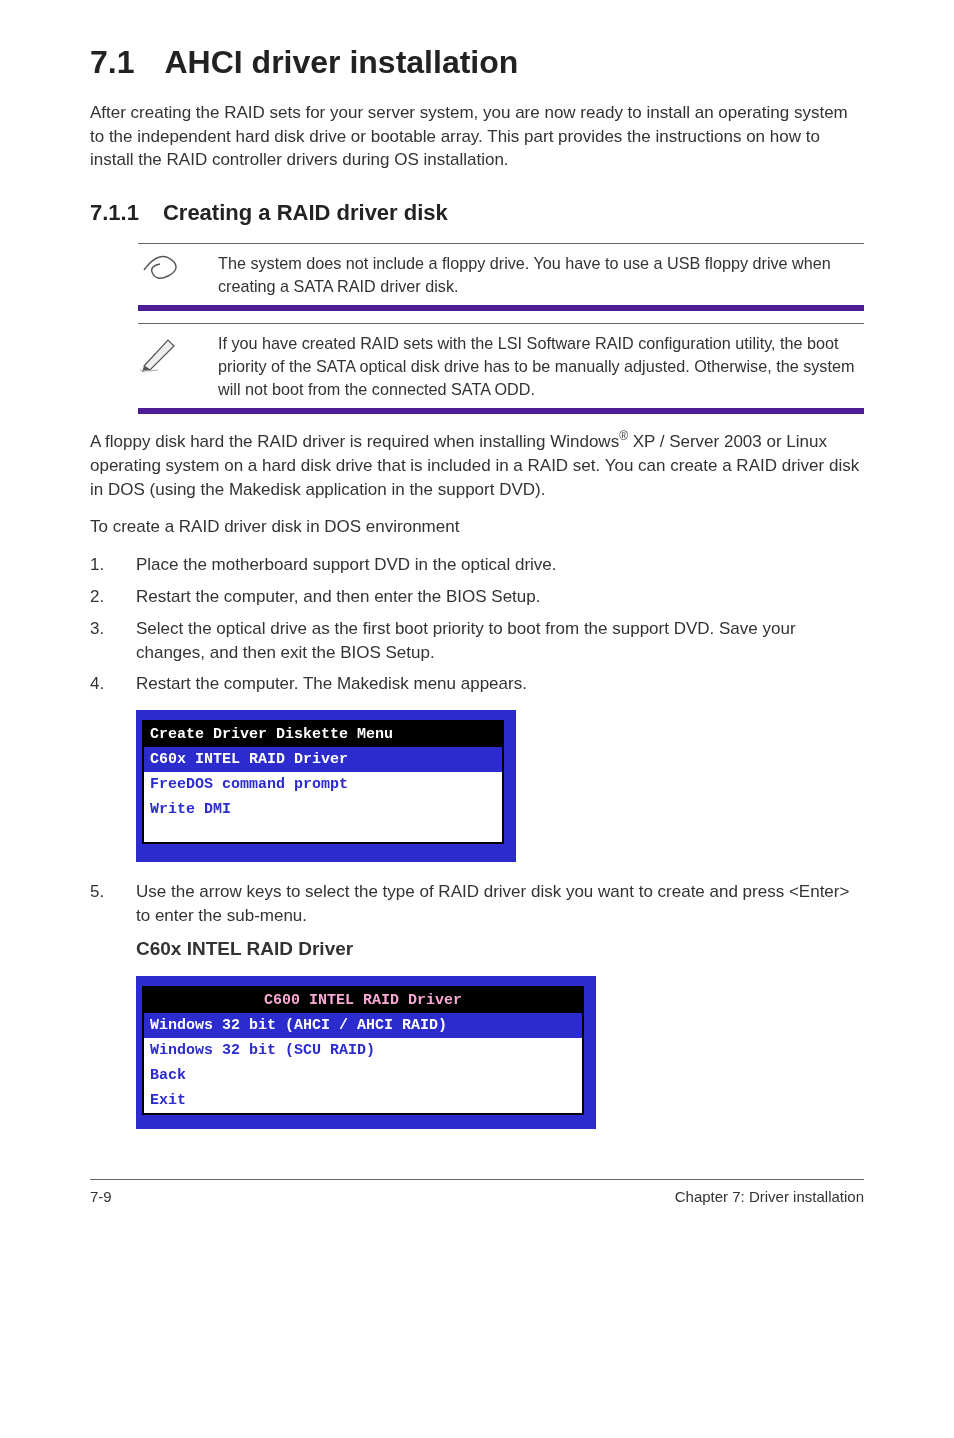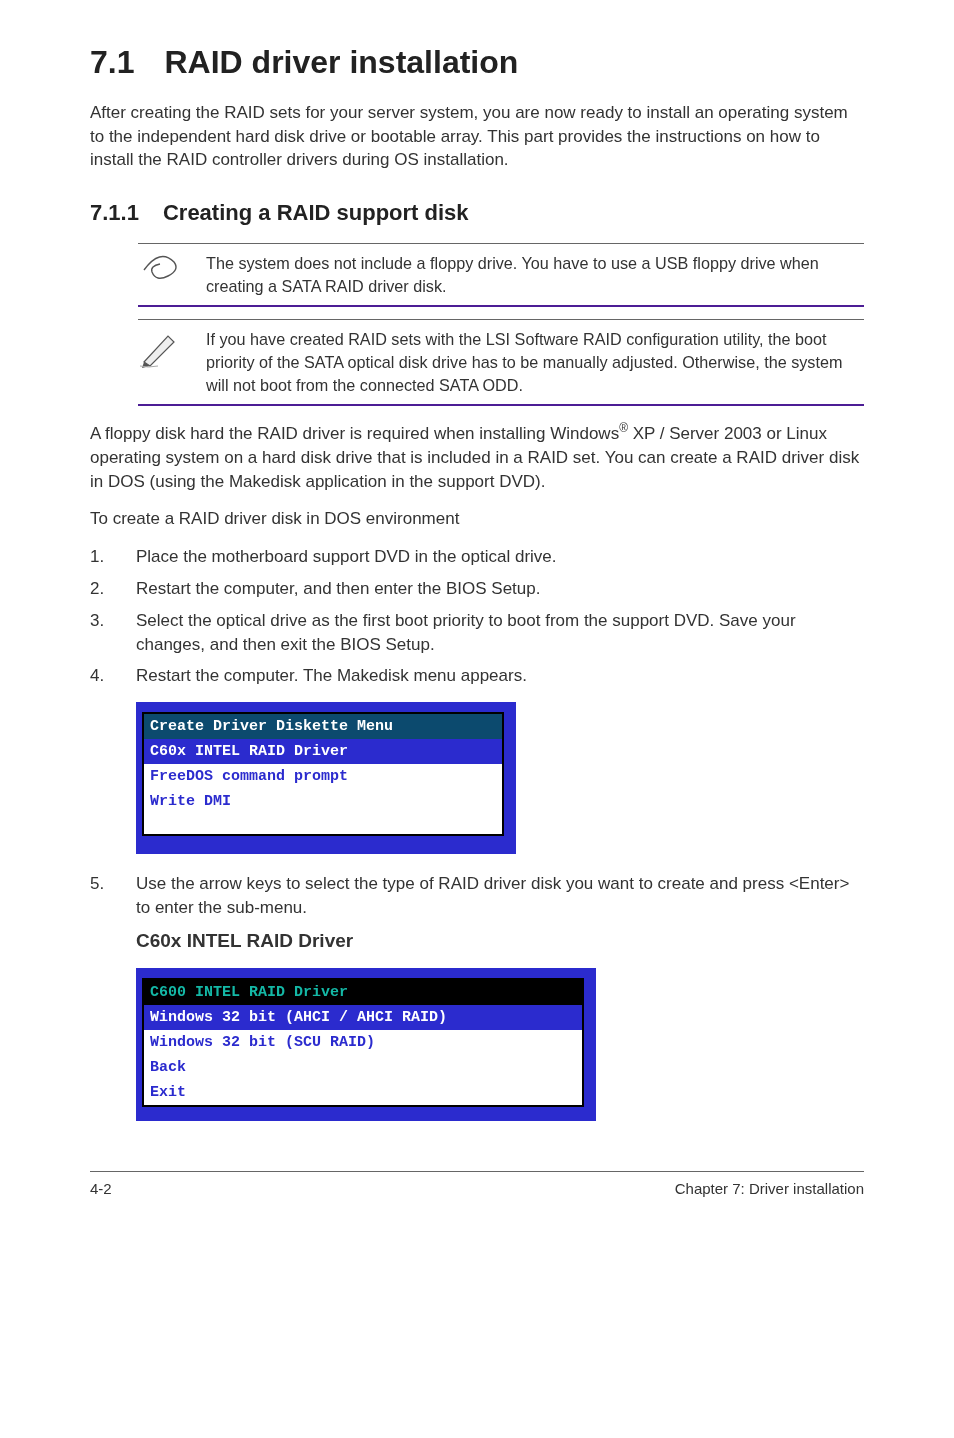--- a/index.html
+++ b/index.html
@@ -24,24 +24,24 @@
     font-size: 22px;
     font-weight: bold;
     color: #222;
     margin-bottom: 14px;
   }
   .subsection-num { margin-right: 24px; }
   .note-row {
     display: flex;
     align-items: flex-start;
     border-top: 1px solid #666;
-    border-bottom: 2px solid #4c1d95;
+    border-bottom: 6px solid #4c1d95;
     padding: 8px 0;
     margin-bottom: 12px;
-    gap: 24px;
+    gap: 36px;
     margin-left: 48px;
   }
   .note-row .icon-col { flex-shrink: 0; }
   .note-row .text-col { font-size: 16.2px; }
   .body-para { margin: 14px 0; }
   .ol-list { margin-left: 0; padding-left: 0; }
   .ol-list .li-row {
     display: flex;
     gap: 24px;
     margin-bottom: 8px;
@@ -55,21 +55,21 @@
   .dos-box {
     background: #2b2bce;
     padding: 10px 12px 18px 6px;
     width: 380px;
   }
   .dos-inner {
     background: #fff;
     border: 2px solid #000;
   }
   .dos-title {
-    background: #0c4a6e;
+    background: #000000;
     color: #fff;
     font-family: "Courier New", monospace;
     font-weight: bold;
     font-size: 15px;
     padding: 2px 6px;
   }
   .dos-sel {
     background: #2b2bce;
     color: #fff;
     font-family: "Courier New", monospace;
@@ -90,47 +90,48 @@
     font-weight: bold;
     margin: 6px 0 6px 46px;
   }
   .dos-box2 {
     background: #2b2bce;
     padding: 10px 12px 14px 6px;
     width: 460px;
   }
   .dos-title-center {
     background: #000;
-    color: #14b8a6;
-    font-family: "Courier New", monospace;
-    font-weight: bold;
-    font-size: 15px;
-    padding: 2px 6px;
+    color: #f9a8d4;
+    font-family: "Courier New", monospace;
+    font-weight: bold;
+    font-size: 15px;
+    padding: 2px 6px;
+    text-align: center;
   }
   .footer {
     border-top: 1px solid #666;
     margin-top: 50px;
     padding-top: 6px;
     display: flex;
     justify-content: space-between;
     font-size: 15px;
   }
   sup { font-size: 0.7em; vertical-align: super; }
 </style>
 </head>
 <body>
 
 <h1>
-  <span class="section-num">7.1</span><span>RAID driver installation</span>
+  <span class="section-num">7.1</span><span>AHCI driver installation</span>
 </h1>
 
 <p class="intro">After creating the RAID sets for your server system, you are now ready to install an operating system to the independent hard disk drive or bootable array. This part provides the instructions on how to install the RAID controller drivers during OS installation.</p>
 
 <h2>
-  <span class="subsection-num">7.1.1</span><span>Creating a RAID support disk</span>
+  <span class="subsection-num">7.1.1</span><span>Creating a RAID driver disk</span>
 </h2>
 
 <div class="note-row">
   <div class="icon-col">
     <svg width="44" height="34" viewBox="0 0 44 34">
       <path d="M6 18 Q 22 -4 36 10 Q 42 18 30 24 Q 18 30 14 20 Q 12 14 22 12" fill="none" stroke="#555" stroke-width="1.4"></path>
     </svg>
   </div>
   <div class="text-col">The system does not include a floppy drive. You have to use a USB floppy drive when creating a SATA RAID driver disk.</div>
 </div>
@@ -198,15 +199,15 @@
       <div class="dos-title-center">C600 INTEL RAID Driver</div>
       <div class="dos-sel">Windows 32 bit (AHCI / AHCI RAID)</div>
       <div class="dos-item">Windows 32 bit (SCU RAID)</div>
       <div class="dos-item">Back</div>
       <div class="dos-item">Exit</div>
     </div>
   </div>
 </div>
 
 <div class="footer">
-  <span>4-2</span>
+  <span>7-9</span>
   <span>Chapter 7: Driver installation</span>
 </div>
 
 </body></html>

